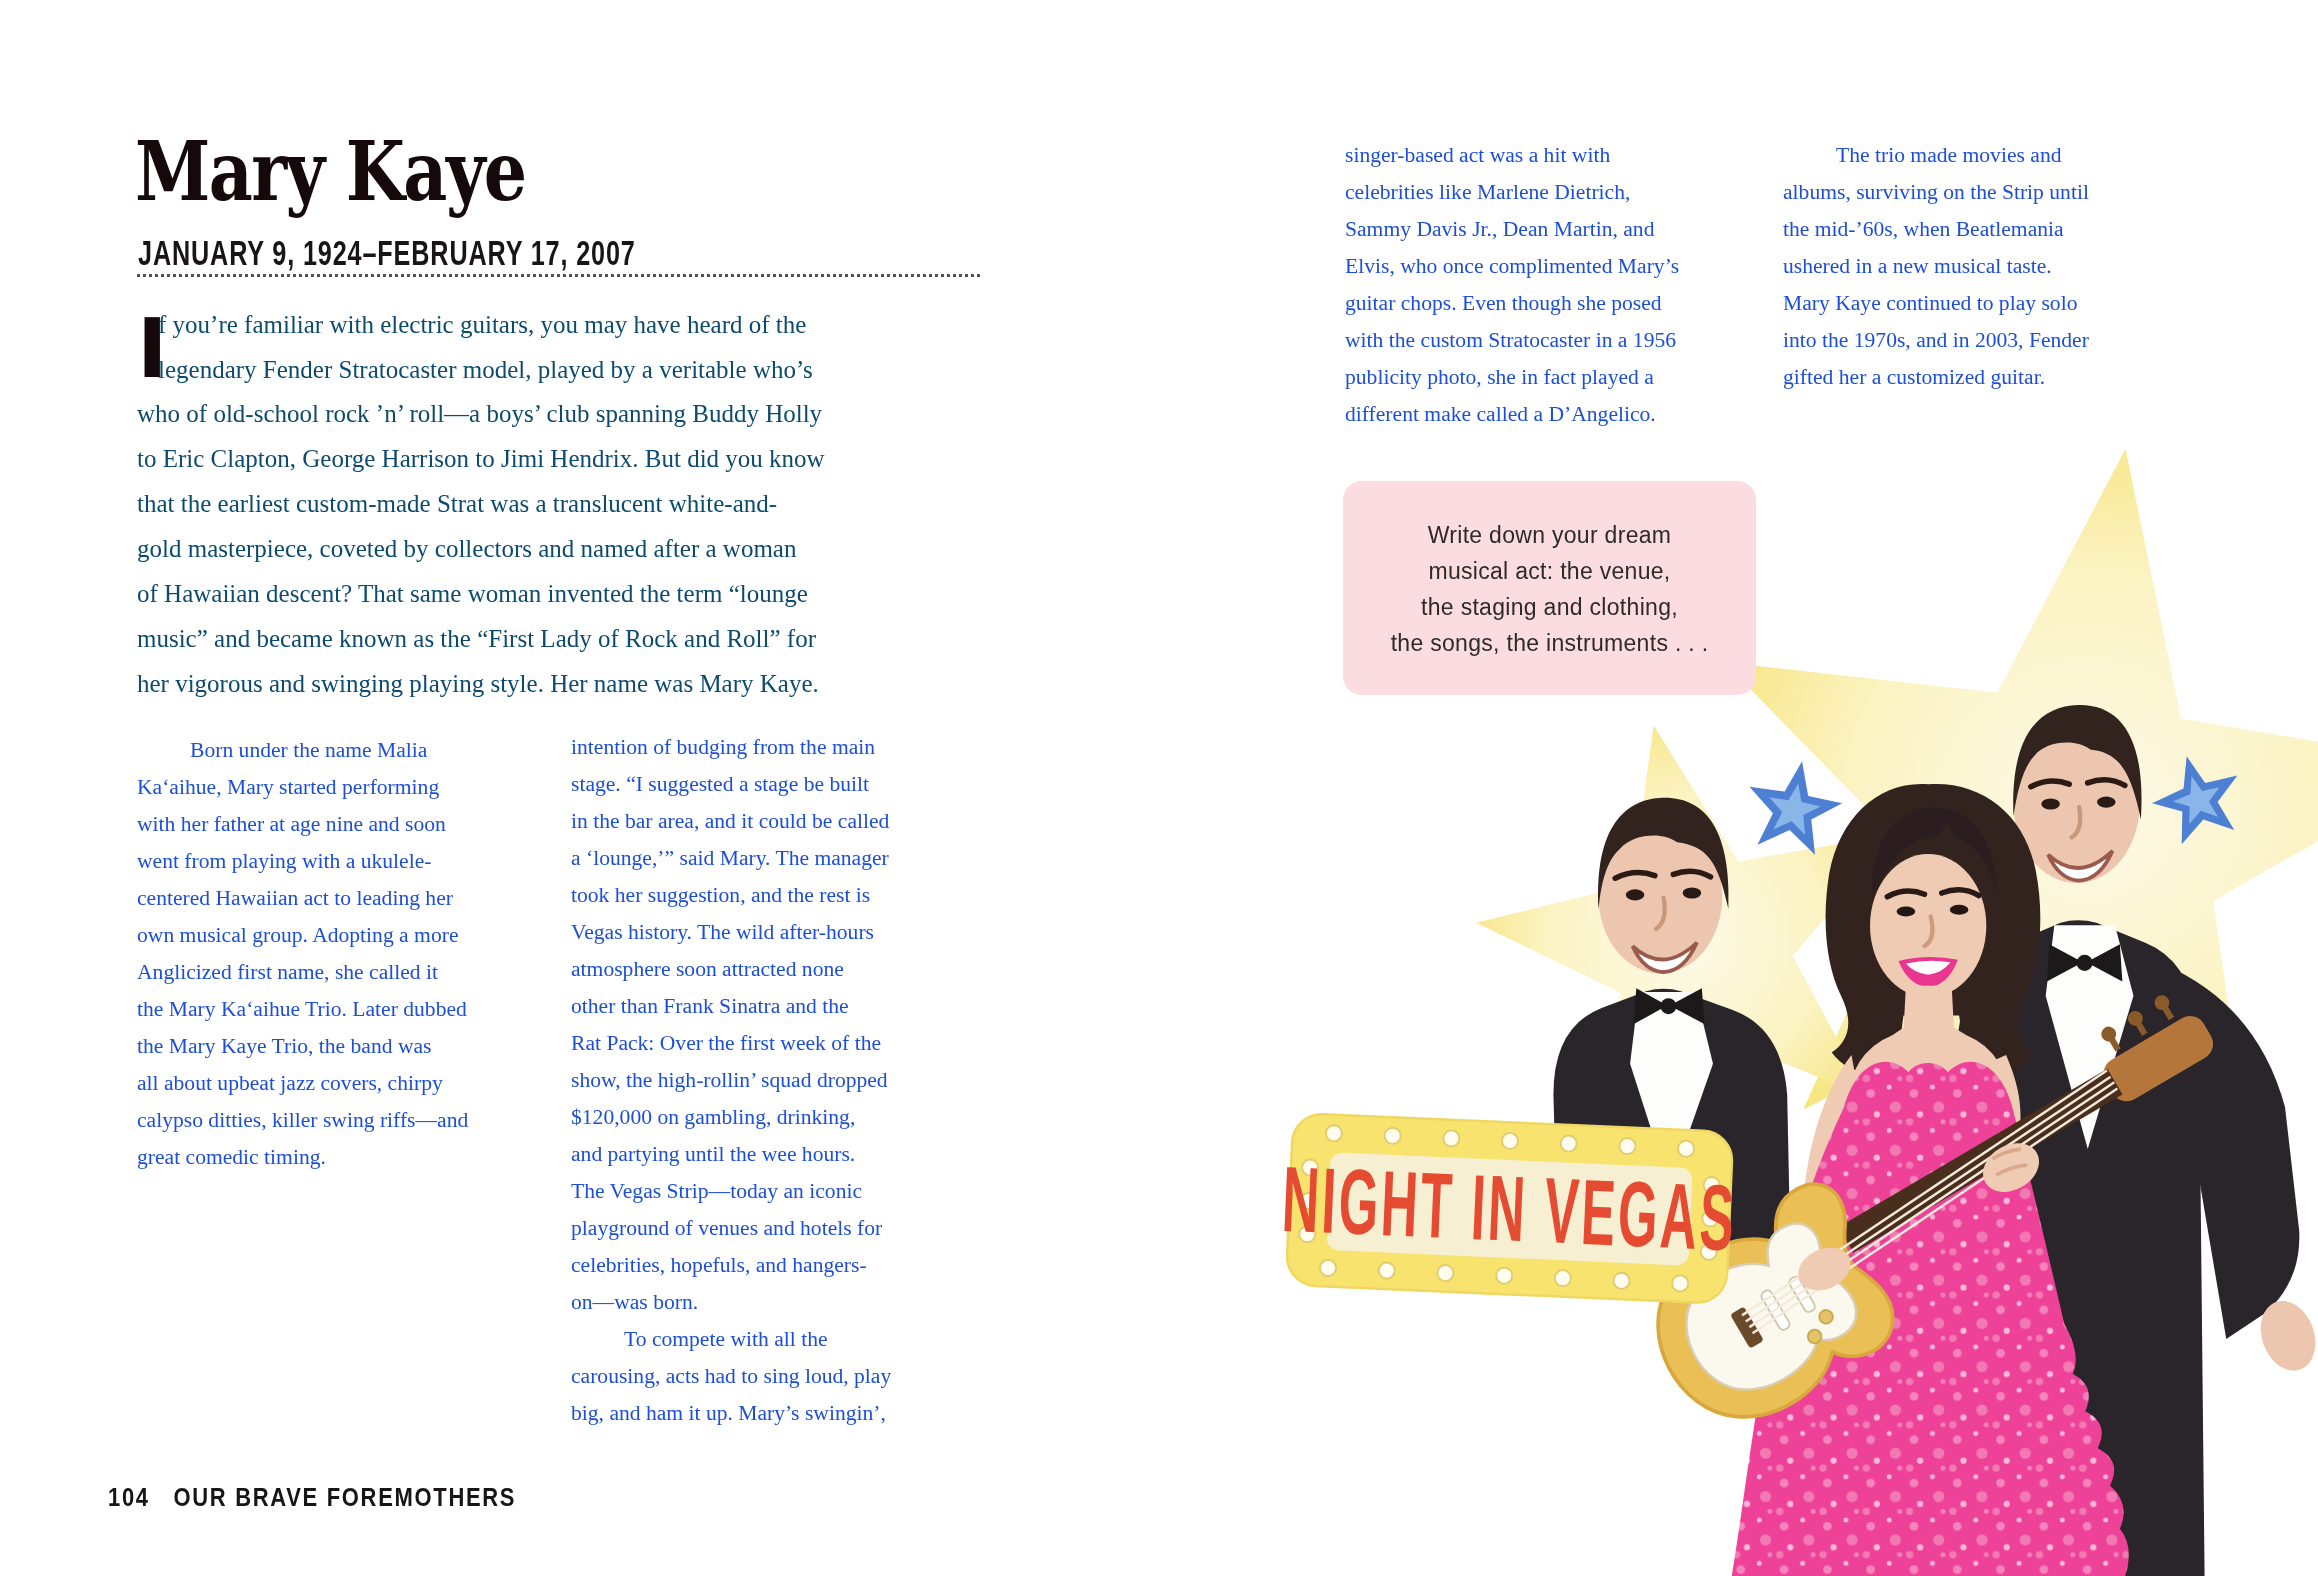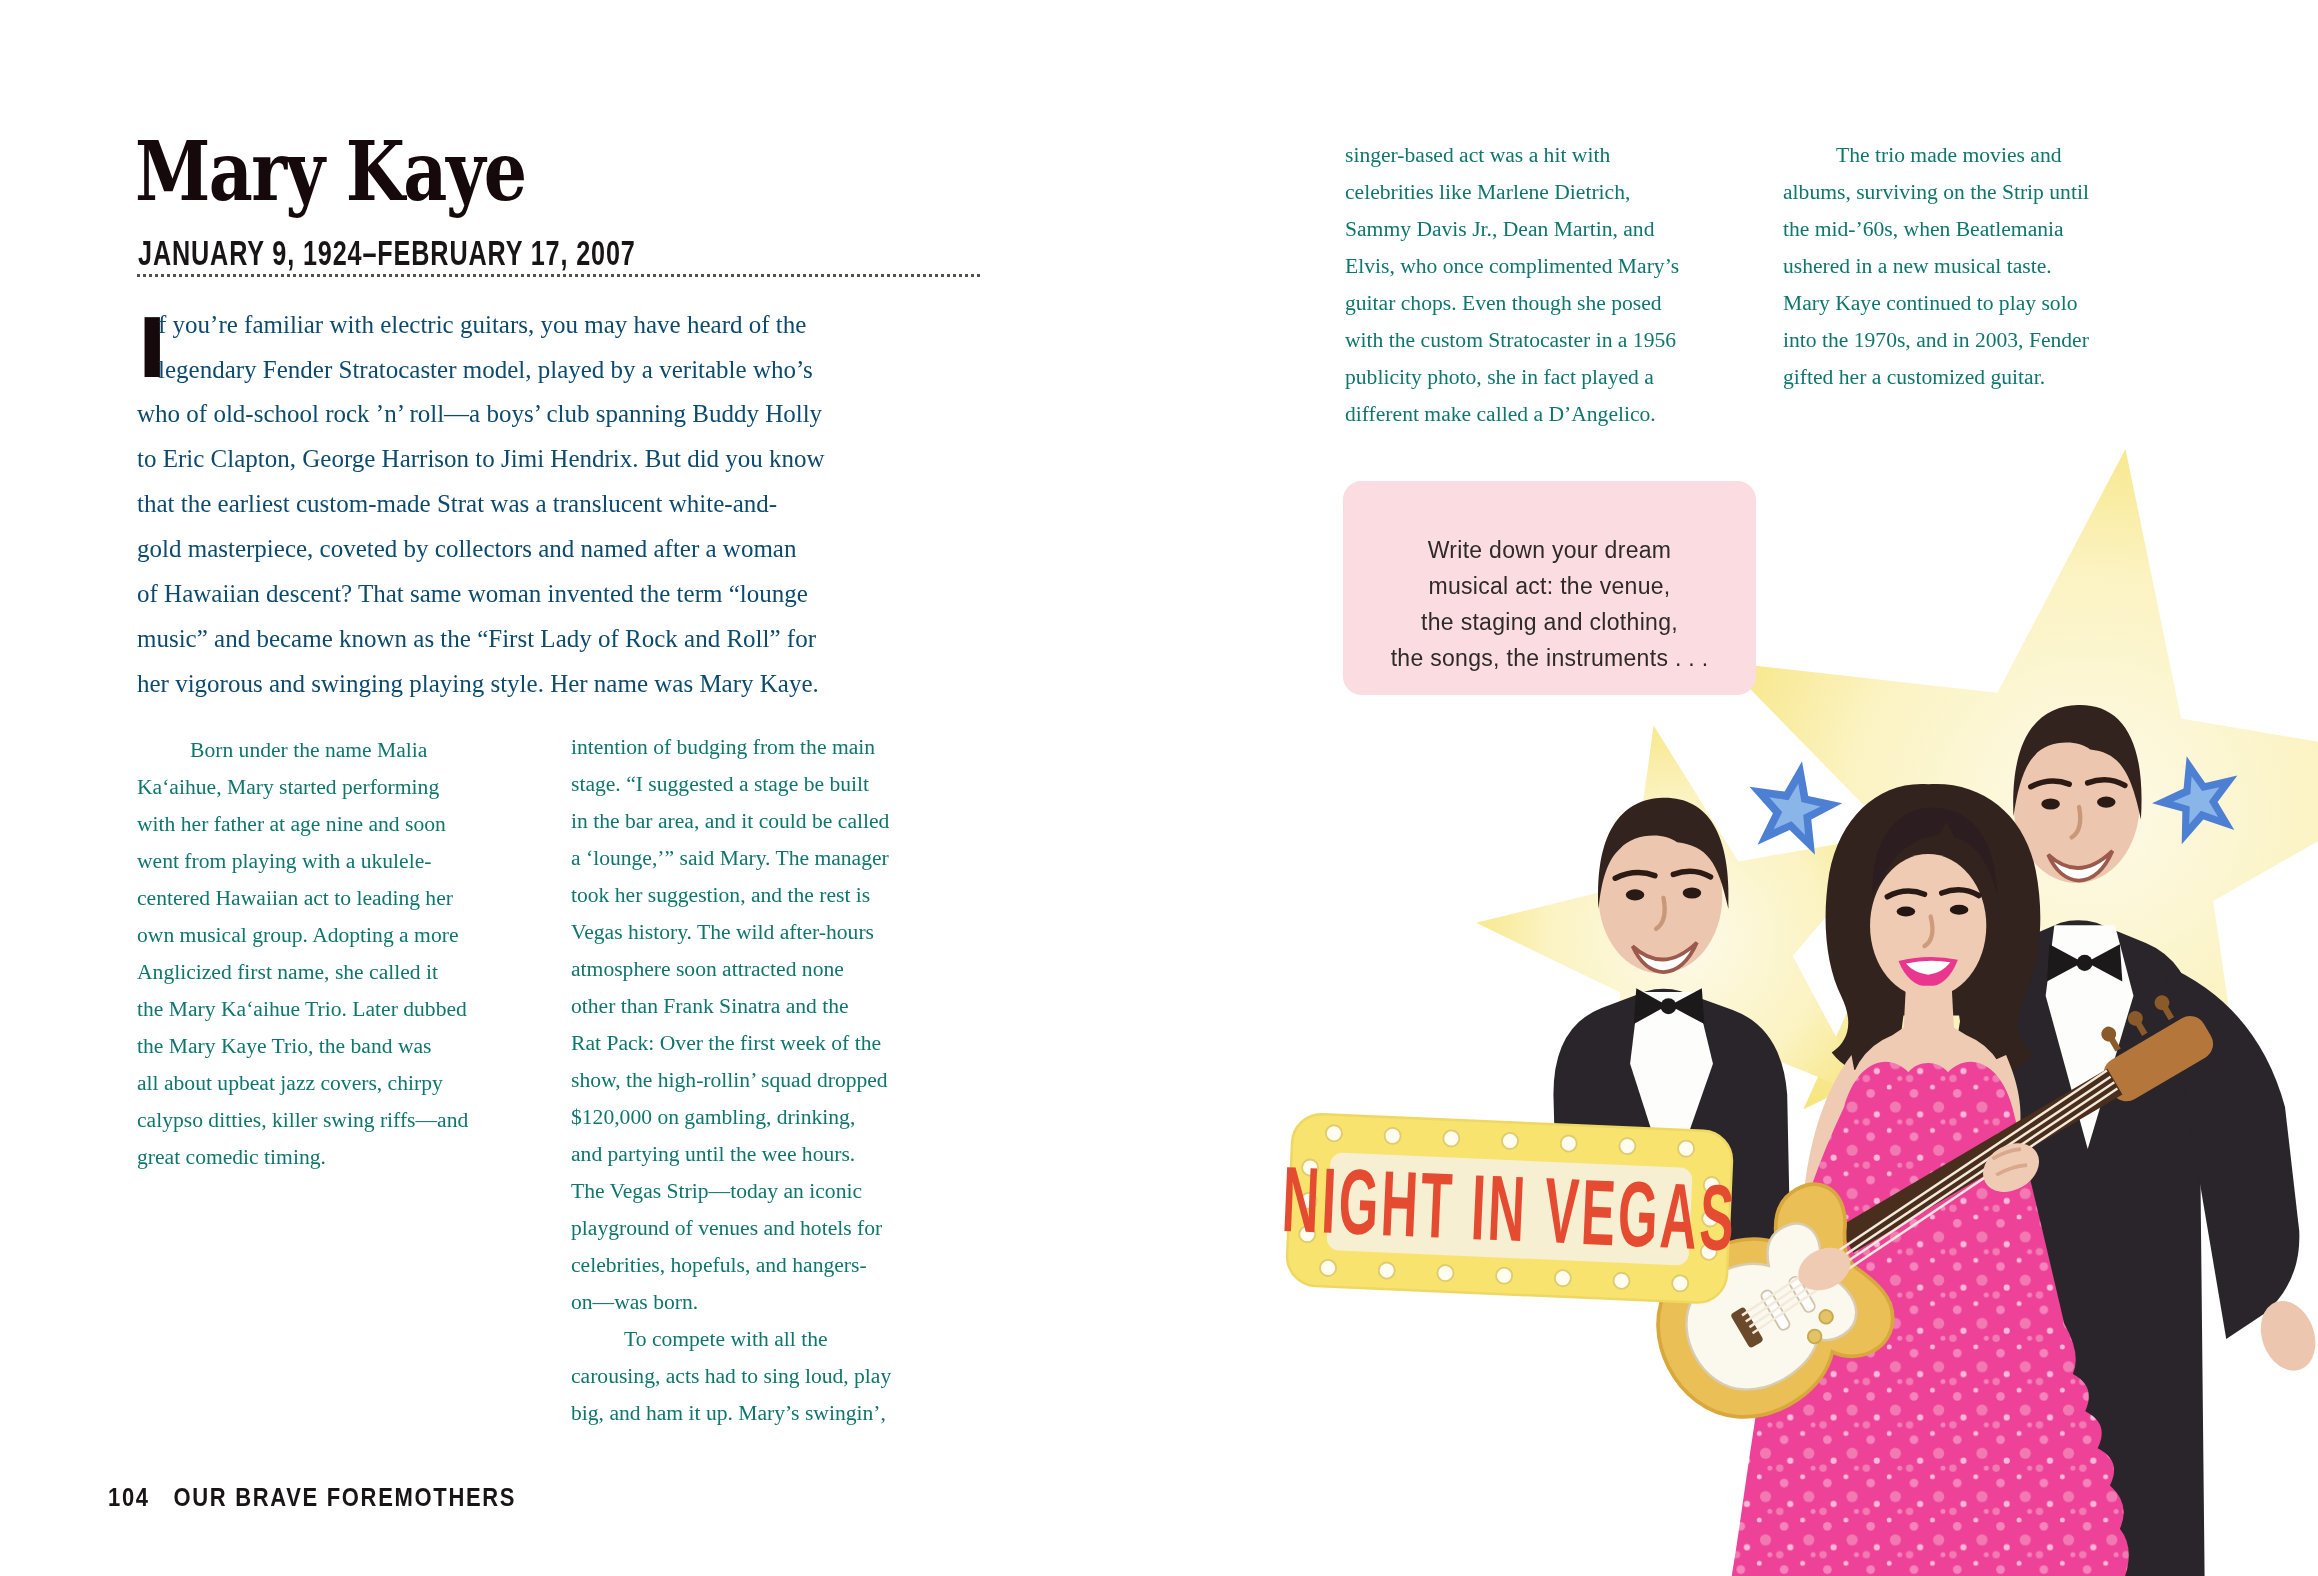--- a/index.html
+++ b/index.html
@@ -5,21 +5,21 @@
   html,body{margin:0;padding:0;background:#ffffff;}
   .page{position:relative;width:2319px;height:1577px;background:#ffffff;overflow:hidden;
         font-family:"Liberation Serif",serif;color:#221e20;}
   .abs{position:absolute;}
   .headline{font-family:"DejaVu Serif",serif;font-weight:bold;font-size:83px;line-height:1;
             letter-spacing:-1.9px;transform:scaleX(0.82);transform-origin:left top;color:#15090b;white-space:nowrap;}
   .dates{font-family:"Liberation Sans",sans-serif;font-weight:700;font-size:35px;line-height:1;
          letter-spacing:1.2px;transform:scaleX(0.72);transform-origin:left top;color:#191516;white-space:nowrap;}
   .dotted-rule{height:0;border-top:3.1px dotted #55504b;}
   .drop-cap{font-family:"DejaVu Sans",sans-serif;font-weight:bold;font-size:82px;line-height:1;color:#15090b;}
-  .body-text{font-size:21.6px;line-height:37px;white-space:pre-line;color:#0f766e;}
+  .body-text{font-size:21.6px;line-height:37px;white-space:pre-line;color:#1d4ed8;}
   .intro-text{font-size:25px;line-height:45px;white-space:pre-line;color:#0c4a6e;}
   .indent{text-indent:53px;}
   .prompt-box{background:#fadce1;border-radius:18.5px;}
   .prompt-text{font-family:"Liberation Sans",sans-serif;font-size:23px;line-height:36px;color:#2e2a28;
                text-align:center;white-space:pre-line;letter-spacing:0.3px;}
   .footer{display:flex;gap:27px;font-family:"Liberation Sans",sans-serif;font-weight:700;font-size:25px;
           letter-spacing:1.9px;color:#191516;transform:scaleX(0.88);transform-origin:left top;white-space:nowrap;}
   svg{display:block;}
   .sign-text{font-family:"Liberation Sans",sans-serif;font-weight:700;letter-spacing:8px;}
 </style>
@@ -266,20 +266,20 @@
     <div class="body-text indent">The trio made movies and
 albums, surviving on the Strip until
 the mid-’60s, when Beatlemania
 ushered in a new musical taste.
 Mary Kaye continued to play solo
 into the 1970s, and in 2003, Fender
 gifted her a customized guitar.</div>
   </div>
 
   <div class="abs prompt-box" style="left:1343px;top:481px;width:413px;height:214px">
-    <div class="prompt-text" style="padding-top:51px">Write down your dream
+    <div class="prompt-text" style="padding-top:36px">Write down your dream
 musical act: the venue,
 the staging and clothing,
 the songs, the instruments . . .</div>
   </div>
 
 </div>
 
 
 </body></html>

